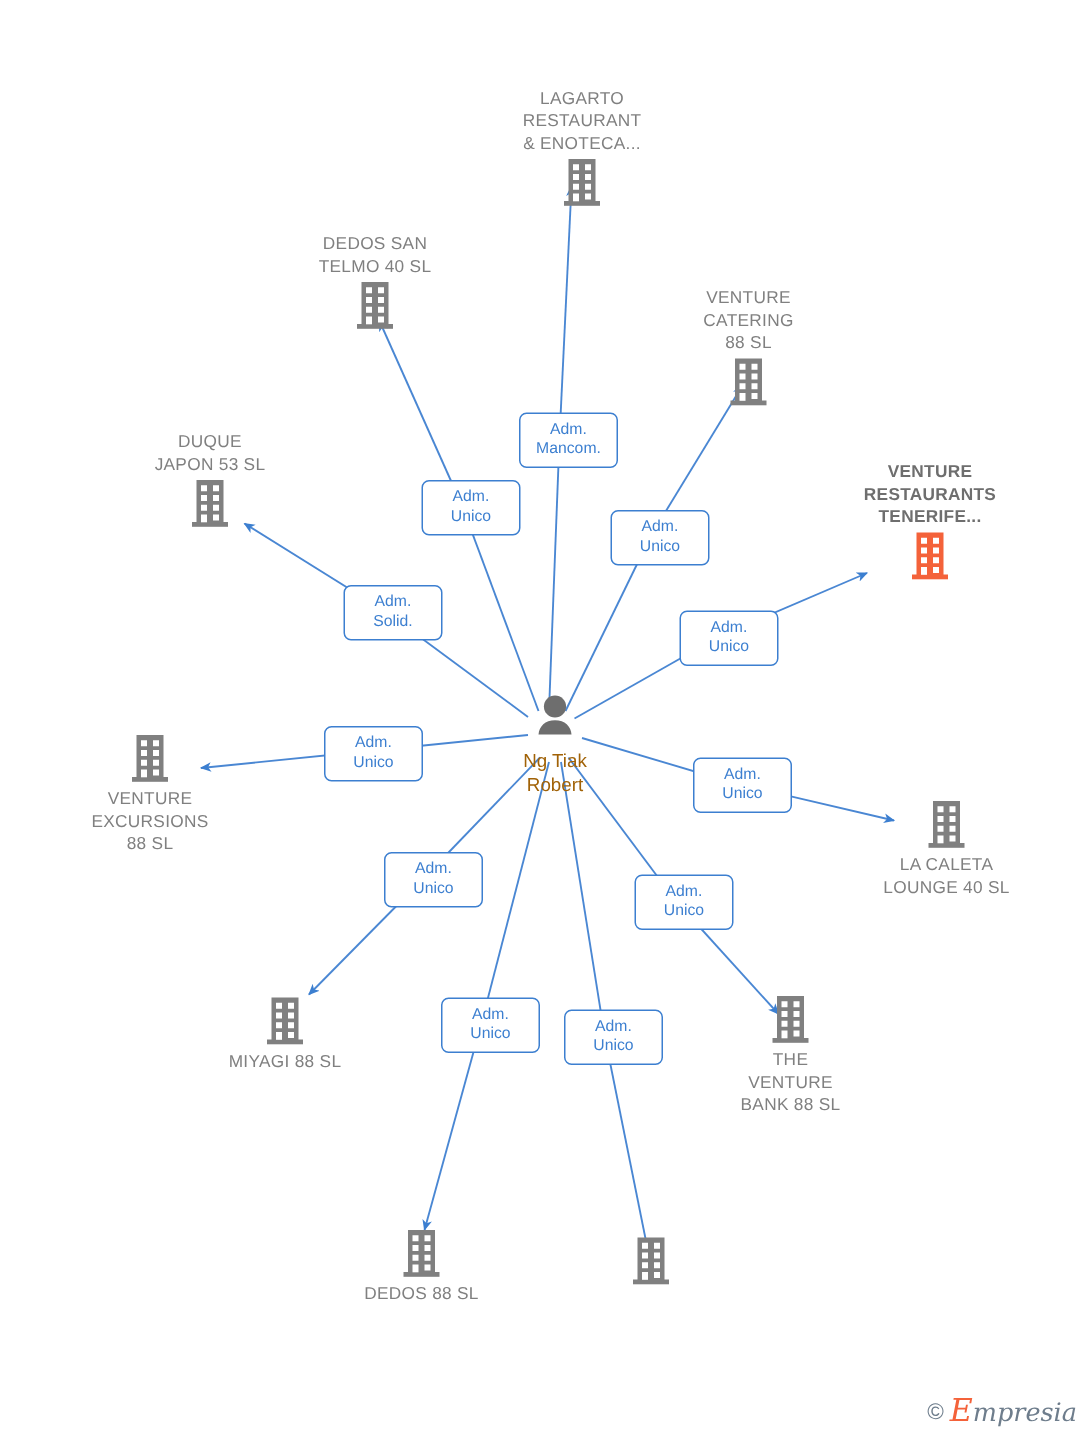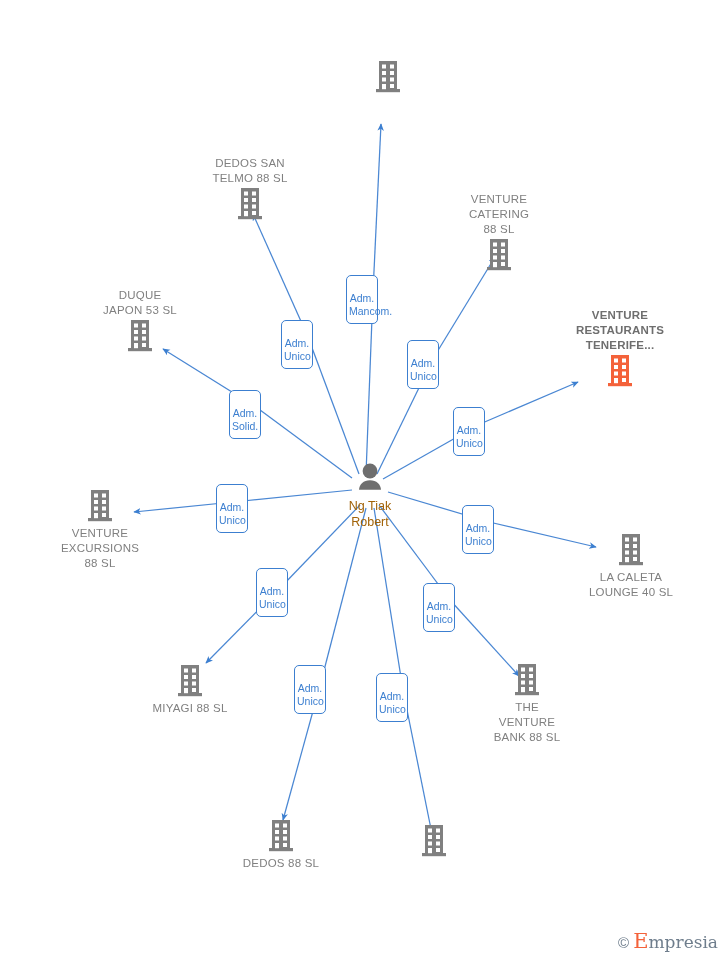--- a/index.html
+++ b/index.html
@@ -65,40 +65,41 @@
   .elabel {
     position: absolute;
     box-sizing: border-box;
     background: #ffffff;
     border: 1.3px solid #3c7fd0;
     border-radius: 5px;
     color: #3c7fd0;
     font-size: 10.5px;
     line-height: 13px;
     text-align: center;
-    padding: 16px 2px 5px 2px;
-    width: 32px;
+    padding: 4px 2px 5px 2px;
+    width: 66px;
     white-space: pre-line;
   }
 
   #watermark {
     position: absolute;
     right: 10px;
     bottom: 9px;
     display: flex;
     align-items: center;
     gap: 4px;
   }
   #watermark .copy {
     color: #6e7d8c;
     font-size: 15px;
     line-height: 15px;
   }
   #watermark .brand {
     font-family: "DejaVu Serif", serif;
+    font-style: italic;
     font-size: 17px;
     line-height: 17px;
     color: #6e7d8c;
   }
   #watermark .brand .cap {
     color: #f4623a;
     font-size: 21px;
   }
 </style>
 </head>
@@ -133,36 +134,39 @@
         <line x1="450" y1="600" x2="519" y2="676" marker-end="url(#arrowhead)"></line>
         <line x1="366" y1="508" x2="321" y2="682"></line>
         <line x1="321" y1="682" x2="283" y2="820" marker-end="url(#arrowhead)"></line>
         <line x1="374" y1="508" x2="403" y2="690"></line>
         <line x1="403" y1="690" x2="432" y2="834" marker-end="url(#arrowhead)"></line>
       </g>
   </svg>
 
   <div id="nodes-layer">
       <div class="node label-above" style="left: 388px; top: 58.5px;">
+        <div class="label">LAGARTO
+RESTAURANT
+&amp; ENOTECA...</div>
         <div class="glyph"><svg width="30" height="34" viewBox="0 0 30 34" aria-hidden="true">
             <rect x="6" y="1" width="18" height="29" fill="#808080"></rect>
             <rect x="3" y="29" width="24" height="3.2" fill="#808080"></rect>
             <rect x="9" y="4.5" width="4" height="4" fill="#ffffff"></rect>
             <rect x="17" y="4.5" width="4" height="4" fill="#ffffff"></rect>
             <rect x="9" y="11" width="4" height="4" fill="#ffffff"></rect>
             <rect x="17" y="11" width="4" height="4" fill="#ffffff"></rect>
             <rect x="9" y="17.5" width="4" height="4" fill="#ffffff"></rect>
             <rect x="17" y="17.5" width="4" height="4" fill="#ffffff"></rect>
             <rect x="9" y="24" width="4" height="5.2" fill="#ffffff"></rect>
             <rect x="17" y="24" width="4" height="4" fill="#ffffff"></rect>
           </svg></div>
       </div>
       <div class="node label-above" style="left: 250px; top: 156px;">
         <div class="label">DEDOS SAN
-TELMO 88  SL</div>
+TELMO 40  SL</div>
         <div class="glyph"><svg width="30" height="34" viewBox="0 0 30 34" aria-hidden="true">
             <rect x="6" y="1" width="18" height="29" fill="#808080"></rect>
             <rect x="3" y="29" width="24" height="3.2" fill="#808080"></rect>
             <rect x="9" y="4.5" width="4" height="4" fill="#ffffff"></rect>
             <rect x="17" y="4.5" width="4" height="4" fill="#ffffff"></rect>
             <rect x="9" y="11" width="4" height="4" fill="#ffffff"></rect>
             <rect x="17" y="11" width="4" height="4" fill="#ffffff"></rect>
             <rect x="9" y="17.5" width="4" height="4" fill="#ffffff"></rect>
             <rect x="17" y="17.5" width="4" height="4" fill="#ffffff"></rect>
             <rect x="9" y="24" width="4" height="5.2" fill="#ffffff"></rect>

